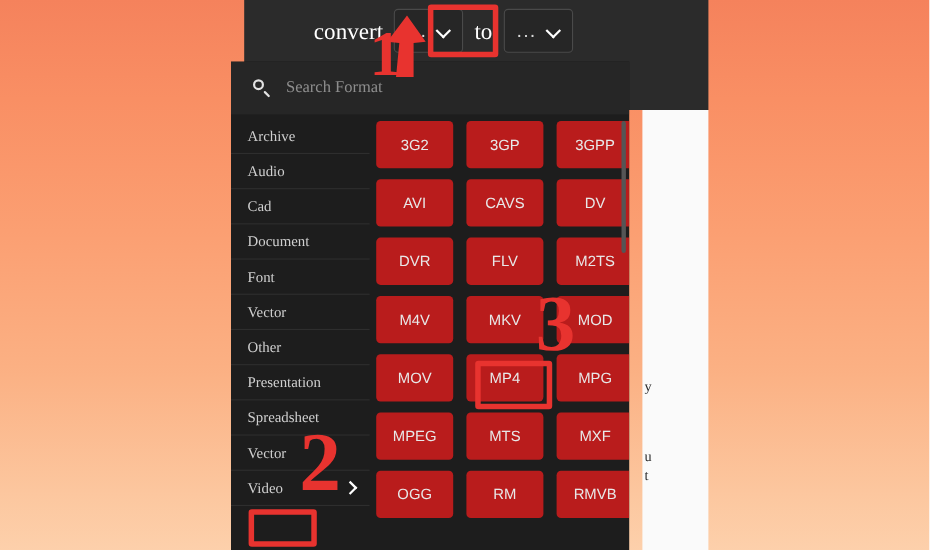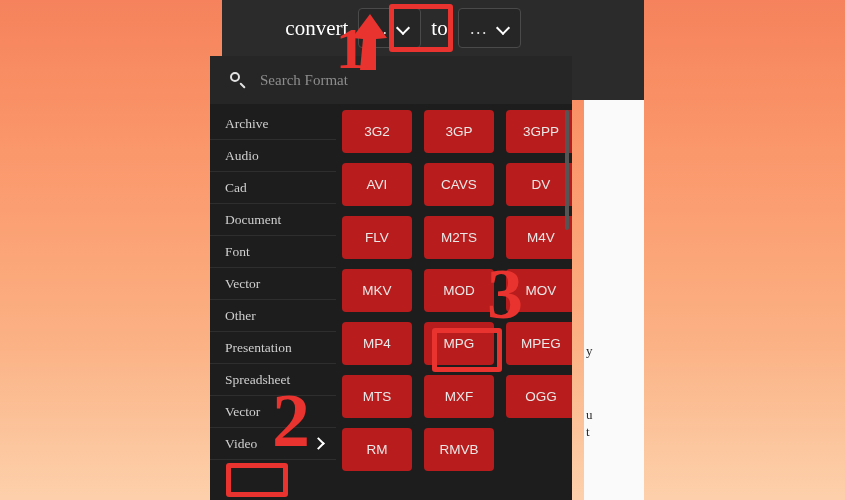--- a/index.html
+++ b/index.html
@@ -192,20 +192,21 @@
           </div>
         </div>
       <div class="grid-wrap">
         <div class="grid" id="grid">
             <div class="tile">3G2</div>
             <div class="tile">3GP</div>
             <div class="tile">3GPP</div>
             <div class="tile">AVI</div>
             <div class="tile">CAVS</div>
             <div class="tile">DV</div>
+            <div class="tile">DVR</div>
             <div class="tile">FLV</div>
             <div class="tile">M2TS</div>
             <div class="tile">M4V</div>
             <div class="tile">MKV</div>
             <div class="tile">MOD</div>
             <div class="tile">MOV</div>
             <div class="tile">MP4</div>
             <div class="tile">MPG</div>
             <div class="tile">MPEG</div>
             <div class="tile">MTS</div>

